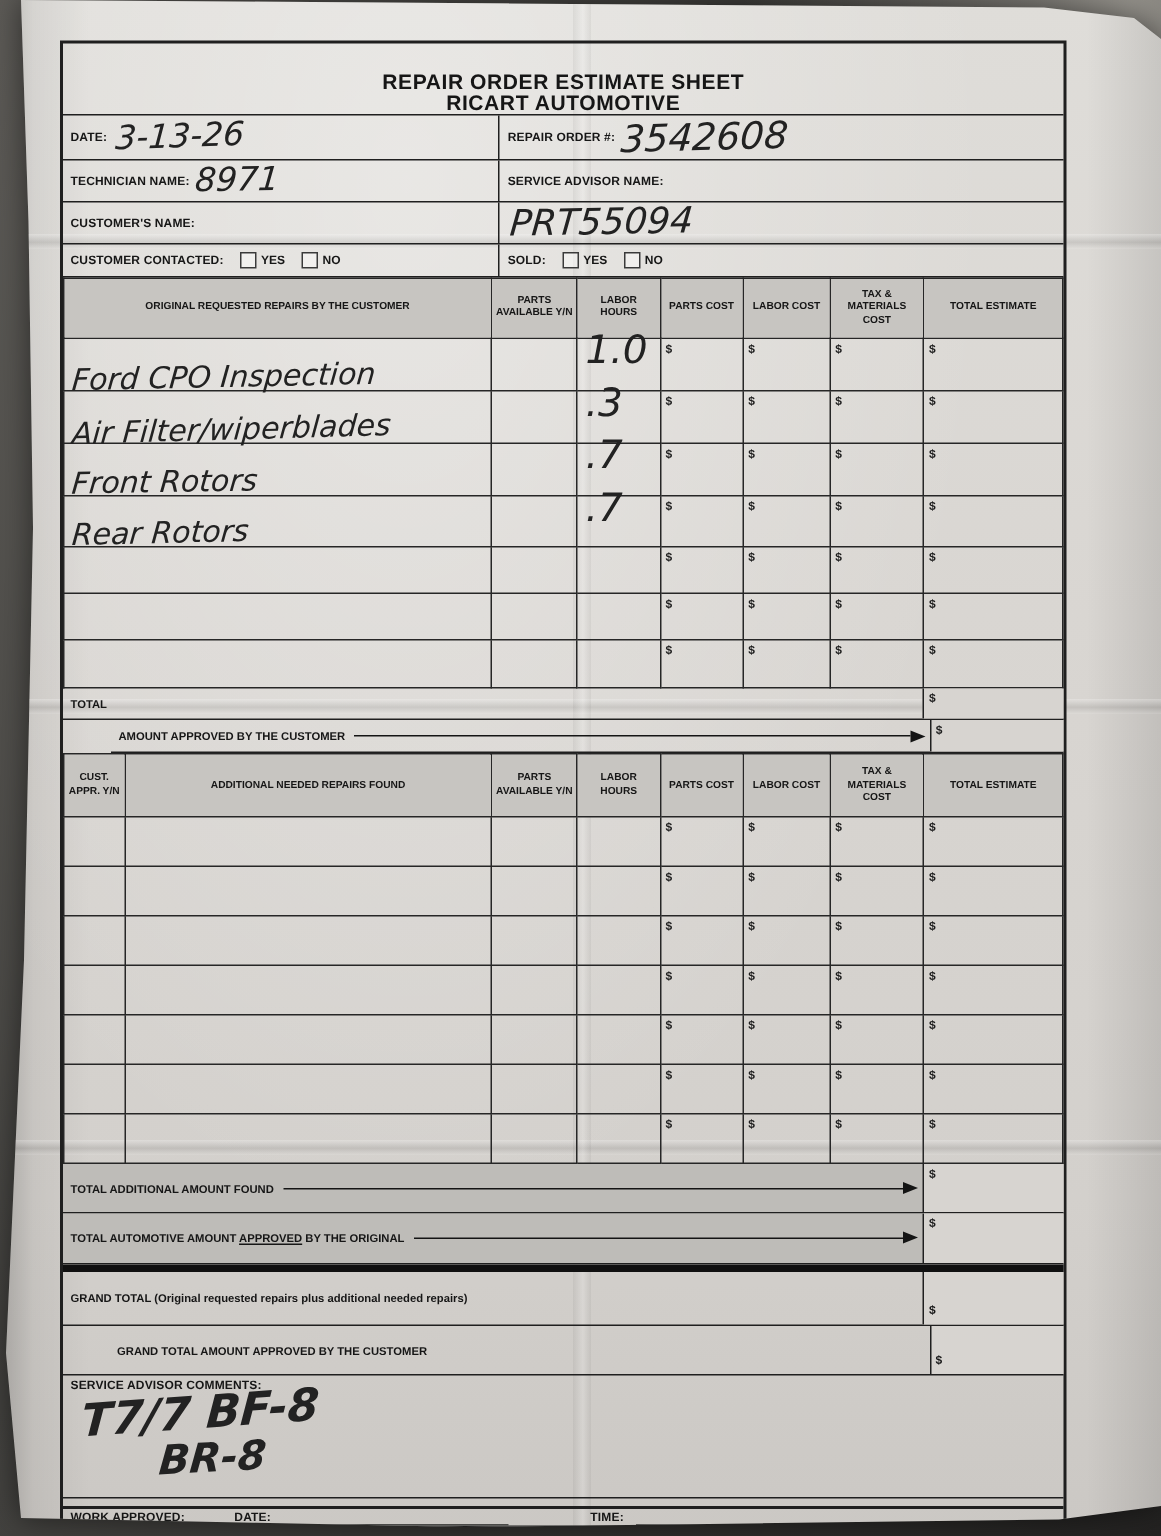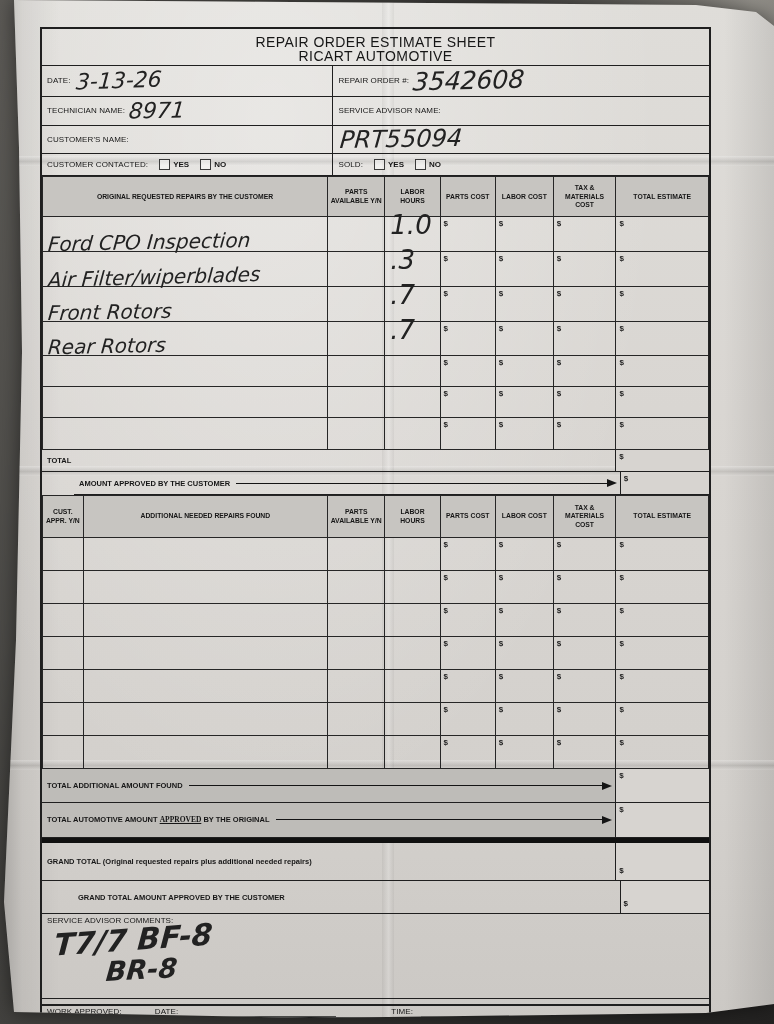--- a/index.html
+++ b/index.html
@@ -34,23 +34,23 @@
   .crease-v{position:absolute;top:0;bottom:0;width:12px;
     background:linear-gradient(90deg,rgba(0,0,0,0.05),rgba(255,255,255,0.18) 55%,rgba(0,0,0,0.05));}
 
   
   .form{
     position:absolute;left:40px;top:27px;width:667px;height:988px;
     border:2px solid #1f1f1f;
     display:flex;flex-direction:column;
     color:#161616;
   }
-  .lbl{font-weight:normal;font-size:8px;letter-spacing:0.1px;white-space:nowrap;}
+  .lbl{font-weight:bold;font-size:8px;letter-spacing:0.1px;white-space:nowrap;}
   .title-block{height:30px;border-bottom:1px solid #1f1f1f;text-align:center;
-    font-weight:normal;font-size:14px;line-height:14px;letter-spacing:0.4px;padding-top:6px;}
+    font-weight:bold;font-size:14px;line-height:14px;letter-spacing:0.4px;padding-top:18px;}
   .info-row{display:flex;border-bottom:1px solid #1f1f1f;position:relative;}
   .info-row .cell{display:flex;align-items:center;padding-left:5px;position:relative;overflow:visible;}
   .info-row .cell.left{width:42.8%;border-right:1px solid #1f1f1f;}
   .info-row .cell.right{flex:1;}
   .r1{height:30px}.r2{height:28px}.r3{height:27px}.r4{height:22px}
 
   .hw{font-family:"DejaVu Sans",sans-serif;font-style:italic;color:#222;white-space:nowrap;}
   .hw-date{font-size:22px;margin-left:6px;transform:rotate(-2deg) skewX(-6deg);}
   .hw-ro{font-size:25px;margin-left:4px;transform:rotate(-1.5deg) skewX(-6deg);}
   .hw-tech{font-size:22px;margin-left:4px;transform:rotate(-1deg) skewX(-6deg);}
@@ -80,21 +80,21 @@
   .arrow .line{flex:1;border-top:1.6px solid #141414;}
   .arrow .head{width:0;height:0;border-left:10px solid #141414;border-top:4px solid transparent;border-bottom:4px solid transparent;}
   .total-bar{height:21px;}
   .approved-bar{height:22px;margin-left:32px;}
   .gray-bar{background:#bebcb8;}
   .gb1{height:33px;}.gb2{height:34px;}
   .thick-divider{height:5px;background:#101010;flex:none;}
   .grand{height:37px;}
   .grand2{height:33px;padding-left:31px;}
   .dollar-low{position:absolute;bottom:5px;left:3px;font-size:8px;font-weight:bold;}
-  .u{text-decoration:underline;font-family:Liberation Serif, serif;}
+  .u{text-decoration:underline;}
 
   .comments{height:84px;border-bottom:1px solid #1f1f1f;position:relative;overflow:visible;}
   .comments .lbl{position:absolute;top:2px;left:5px;}
   .hw-c1{position:absolute;left:12px;top:8px;font-size:30px;font-weight:bold;transform:rotate(-4deg) skewX(-8deg);}
   .hw-c2{position:absolute;left:64px;top:40px;font-size:27px;font-weight:bold;transform:rotate(-3deg) skewX(-8deg);}
   .gap{height:5px;flex:none;}
   .work-row{flex:1;border-top:2px solid #1f1f1f;display:flex;align-items:center;padding-left:5px;}
   .work-row .lbl{margin-right:8px;}
   .uline{width:150px;border-bottom:1px solid #4a4a48;height:10px;margin-right:55px;}
   td.desc-cell,td.ca-cell{border-right:1px solid #262626;}

